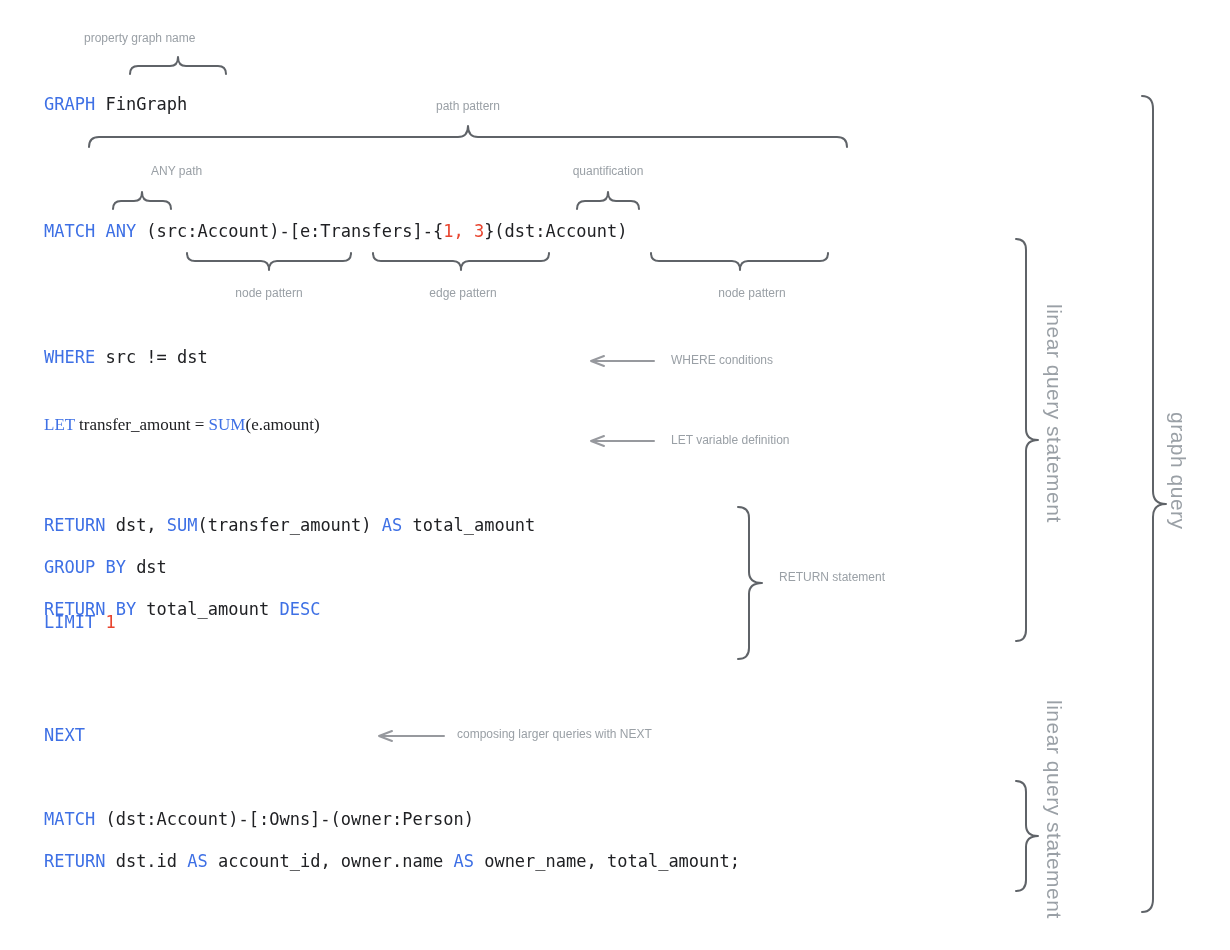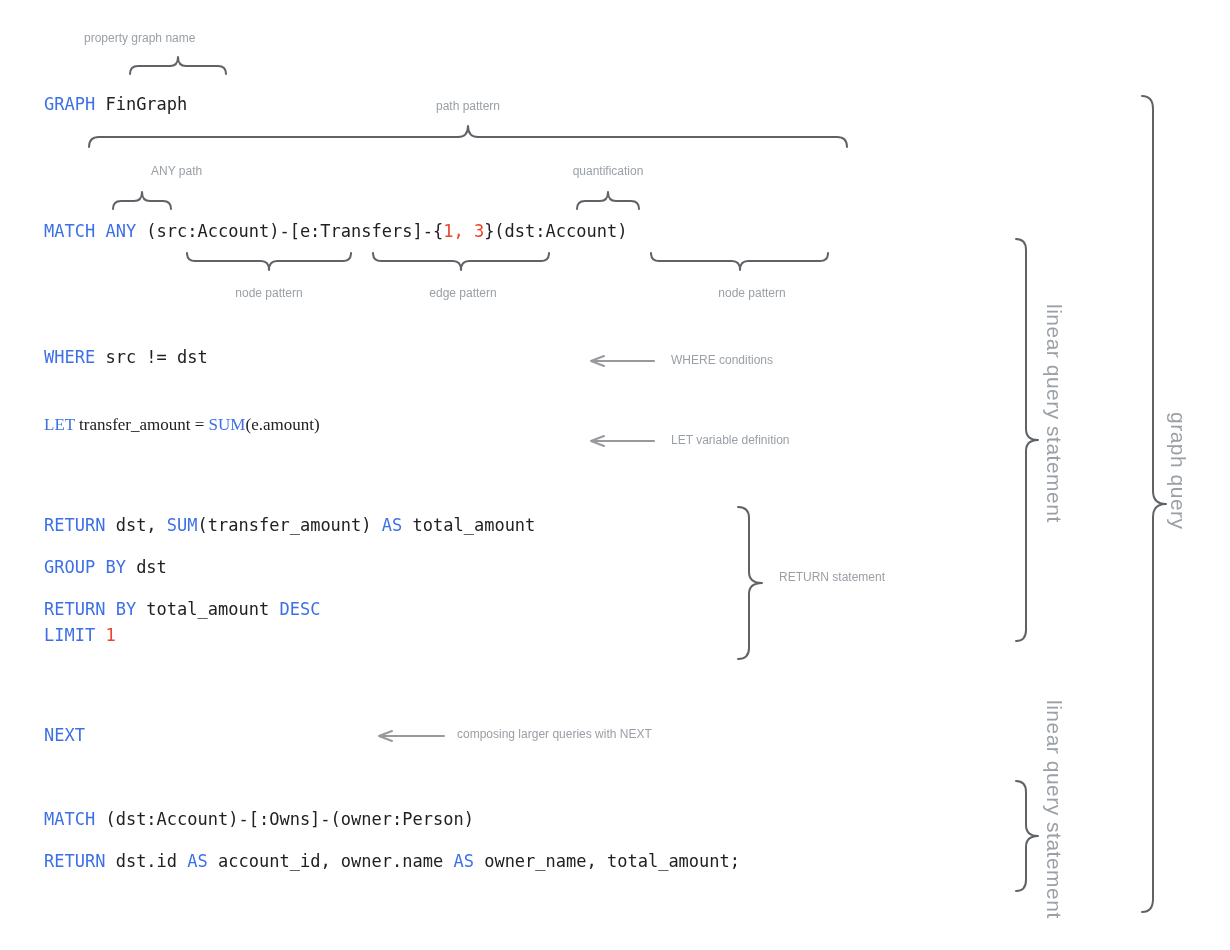--- a/index.html
+++ b/index.html
@@ -57,21 +57,21 @@
   <div class="code" style="top:345px;"><span class="kw">WHERE</span><span> src != dst</span></div>
 
   <div class="code" style="top:412px;font-family:Liberation Serif, serif;"><span class="kw">LET</span><span> transfer_amount = </span><span class="kw">SUM</span><span>(e.amount)</span></div>
 
   <div class="code" style="top:513px;"><span class="kw">RETURN</span><span> dst, </span><span class="kw">SUM</span><span>(transfer_amount) </span><span class="kw">AS</span><span> total_amount</span></div>
 
   <div class="code" style="top:555px;"><span class="kw">GROUP BY</span><span> dst</span></div>
 
   <div class="code" style="top:597px;"><span class="kw">RETURN BY</span><span> total_amount </span><span class="kw">DESC</span></div>
 
-  <div class="code" style="top:623px;"><span class="kw">LIMIT</span><span> </span><span class="num">1</span></div>
+  <div class="code" style="top:610px;"><span class="kw">LIMIT</span><span> </span><span class="num">1</span></div>
 
   <div class="code" style="top:723px;"><span class="kw">NEXT</span></div>
 
   <div class="code" style="top:849px;"><span class="kw">RETURN</span><span> dst.id </span><span class="kw">AS</span><span> account_id, owner.name </span><span class="kw">AS</span><span> owner_name, total_amount;</span></div>
 
   <div class="code" style="top:807px;"><span class="kw">MATCH</span><span> (dst:Account)-[:Owns]-(owner:Person)</span></div>
 
   <svg class="brace" style="left:186px;top:252px;" width="166" height="19" viewBox="0 0 166 19">
     <path d="M 1 1 Q 1 9 9 9 L 75 9 Q 83 9 83 18 Q 83 9 91 9 L 157 9 Q 165 9 165 1"></path>
   </svg>

